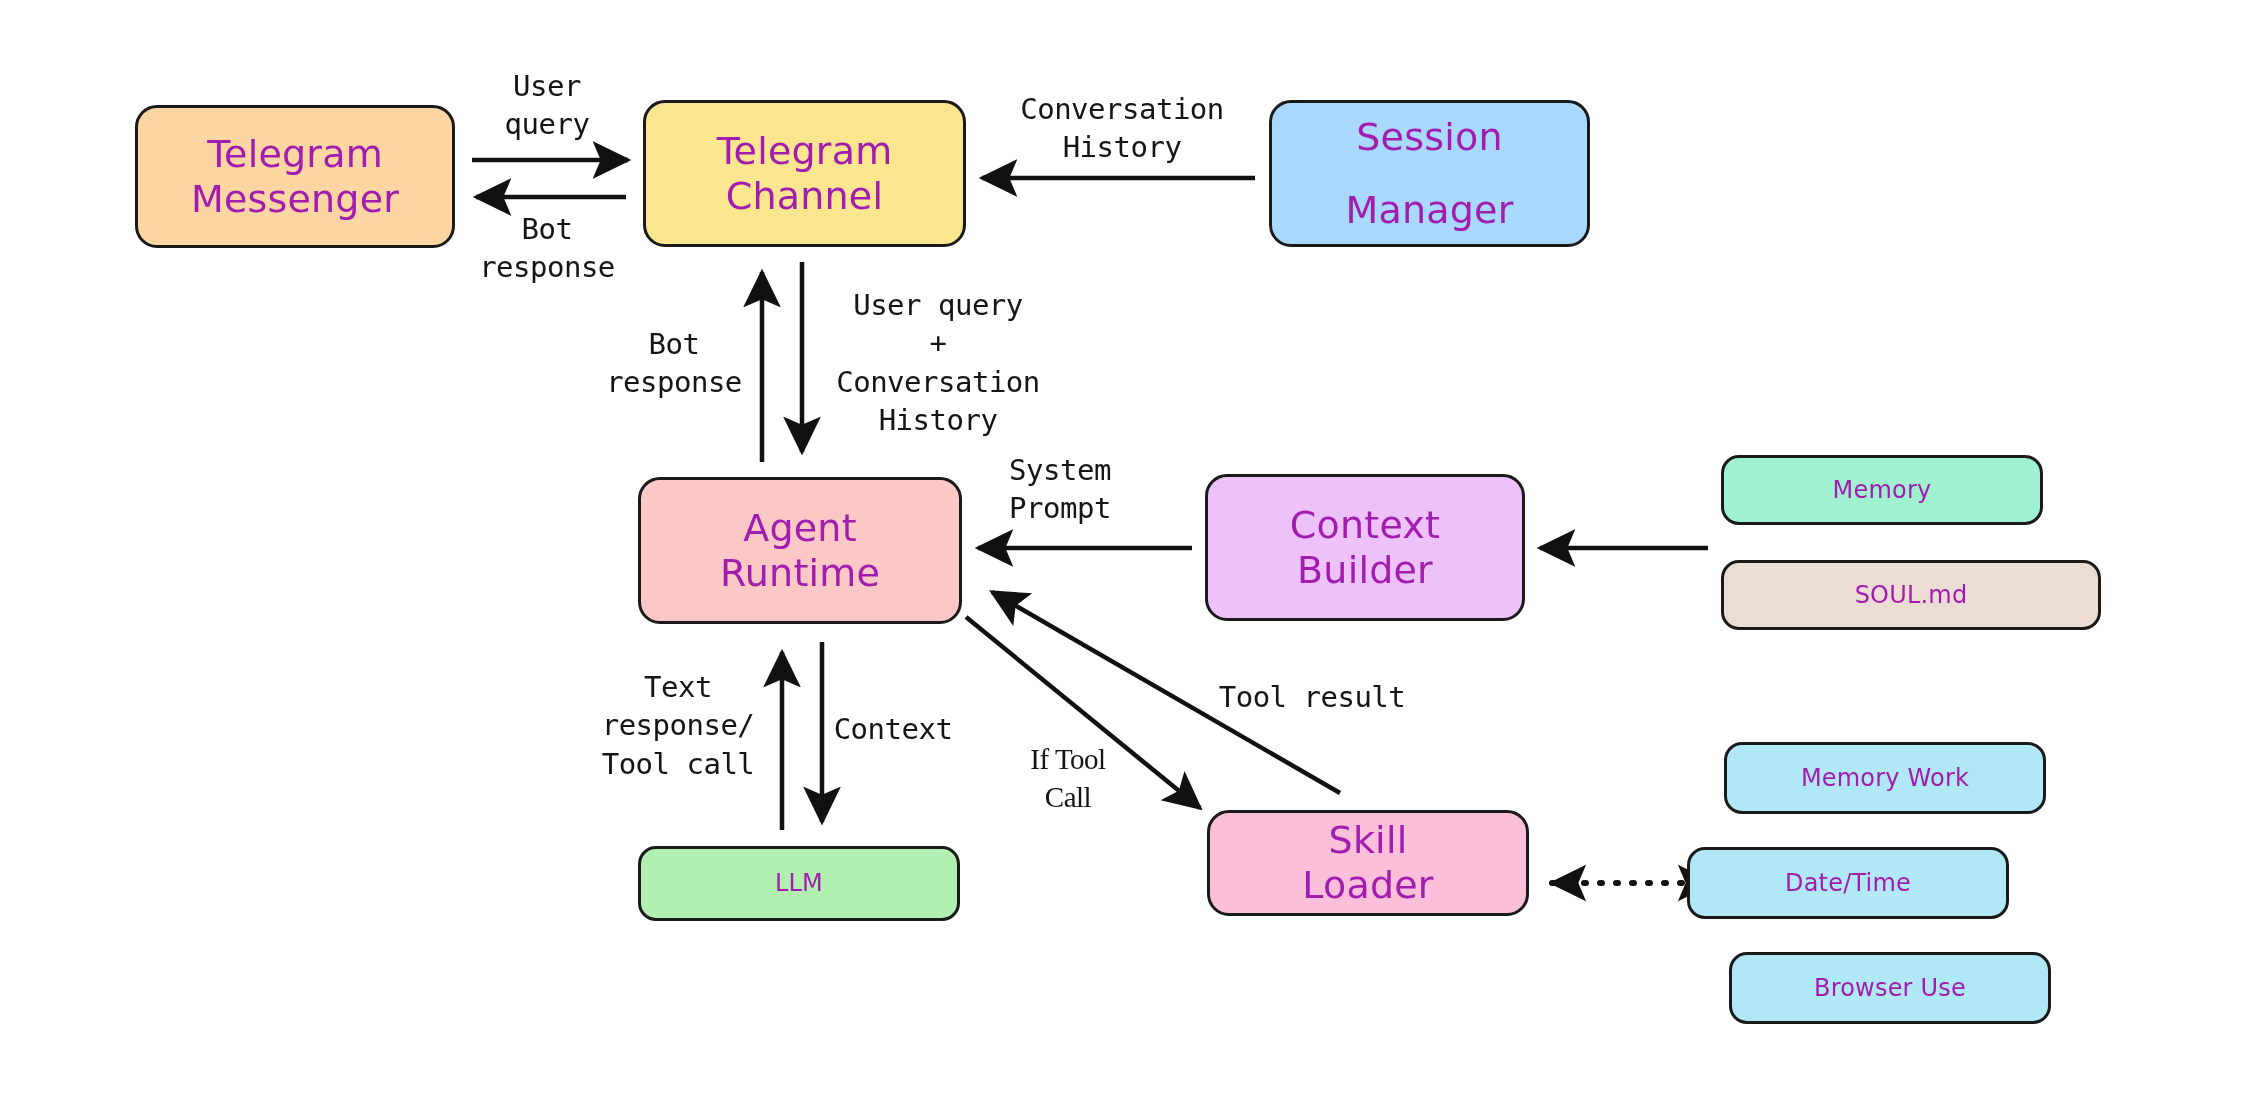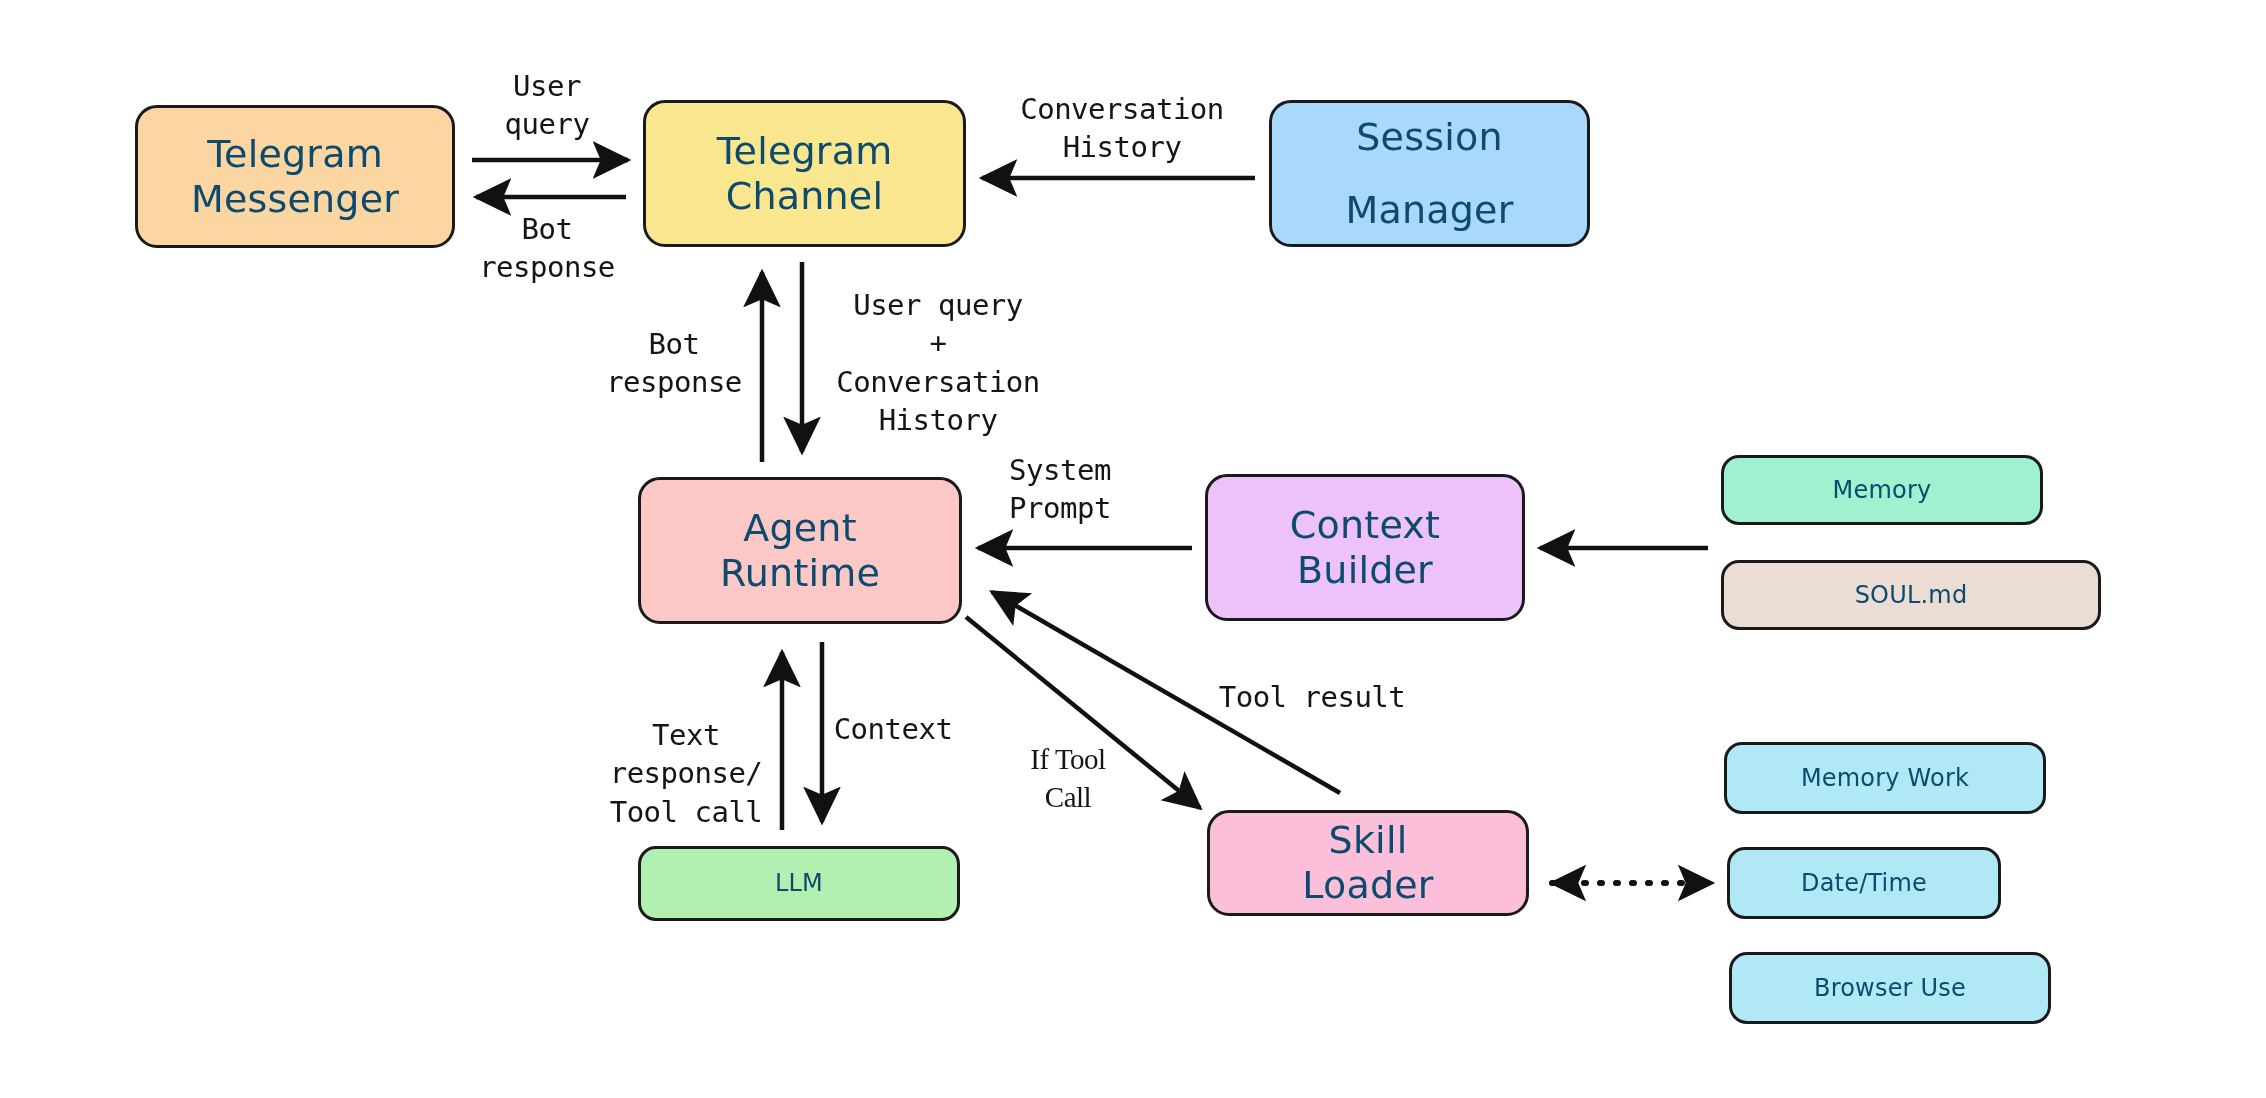--- a/index.html
+++ b/index.html
@@ -27,21 +27,21 @@
   }
   .node {
     position: absolute;
     box-sizing: border-box;
     border: 3px solid #1a1a1a;
     border-radius: 22px;
     display: flex;
     flex-direction: column;
     align-items: center;
     justify-content: center;
-    color: #0c4a6e;
+    color: #a21caf;
     font-family: "DejaVu Sans", sans-serif;
     font-size: 38px;
     line-height: 1.18;
     text-align: center;
     letter-spacing: 0.2px;
   }
   .node .ln { display: block; white-space: nowrap; }
   .node.small { font-size: 24px; border-radius: 18px; }
 
   .edge-label {
@@ -144,21 +144,21 @@
 
   <div class="node" id="n-skill-loader" style="left: 1207px; top: 810px; width: 322px; height: 106px; background: rgb(251, 191, 217);">
     <span class="ln">Skill</span>
     <span class="ln">Loader</span>
   </div>
 
   <div class="node small" id="n-skill-memory-work" style="left: 1724px; top: 742px; width: 322px; height: 72px; background: rgb(176, 233, 245);">
     <span class="ln">Memory Work</span>
   </div>
 
-  <div class="node small" id="n-skill-date-time" style="left: 1727px; top: 847px; width: 274px; height: 72px; background: rgb(176, 233, 245);">
+  <div class="node small" id="n-skill-date-time" style="left: 1687px; top: 847px; width: 322px; height: 72px; background: rgb(176, 233, 245);">
     <span class="ln">Date/Time</span>
   </div>
 
   <div class="node small" id="n-skill-browser-use" style="left: 1729px; top: 952px; width: 322px; height: 72px; background: rgb(176, 233, 245);">
     <span class="ln">Browser Use</span>
   </div>
 
   <div class="edge-label" id="l-user-query" style="left: 547px; top: 105px;">User
 query</div>
   <div class="edge-label" id="l-bot-response-left" style="left: 547px; top: 248px;">Bot
@@ -166,21 +166,21 @@
   <div class="edge-label" id="l-conversation-history" style="left: 1122px; top: 128px;">Conversation
 History</div>
   <div class="edge-label" id="l-bot-response-vertical" style="left: 674px; top: 363px;">Bot
 response</div>
   <div class="edge-label" id="l-user-query-plus" style="left: 938px; top: 363px;">User query
 +
 Conversation
 History</div>
   <div class="edge-label" id="l-system-prompt" style="left: 1060px; top: 489px;">System
 Prompt</div>
-  <div class="edge-label" id="l-text-response-tool" style="left: 678px; top: 773px; margin-left: 8px;">Text
+  <div class="edge-label" id="l-text-response-tool" style="left: 678px; top: 725px;">Text
 response/
 Tool call</div>
   <div class="edge-label" id="l-context" style="left: 893px; top: 729px;">Context</div>
   <div class="edge-label" id="l-if-tool-call" style="left: 1068px; top: 778px; font-family: Liberation Serif, serif;">If Tool
 Call</div>
   <div class="edge-label" id="l-tool-result" style="left: 1312px; top: 697px;">Tool result</div>
 
 </div>
 
 </body></html>

